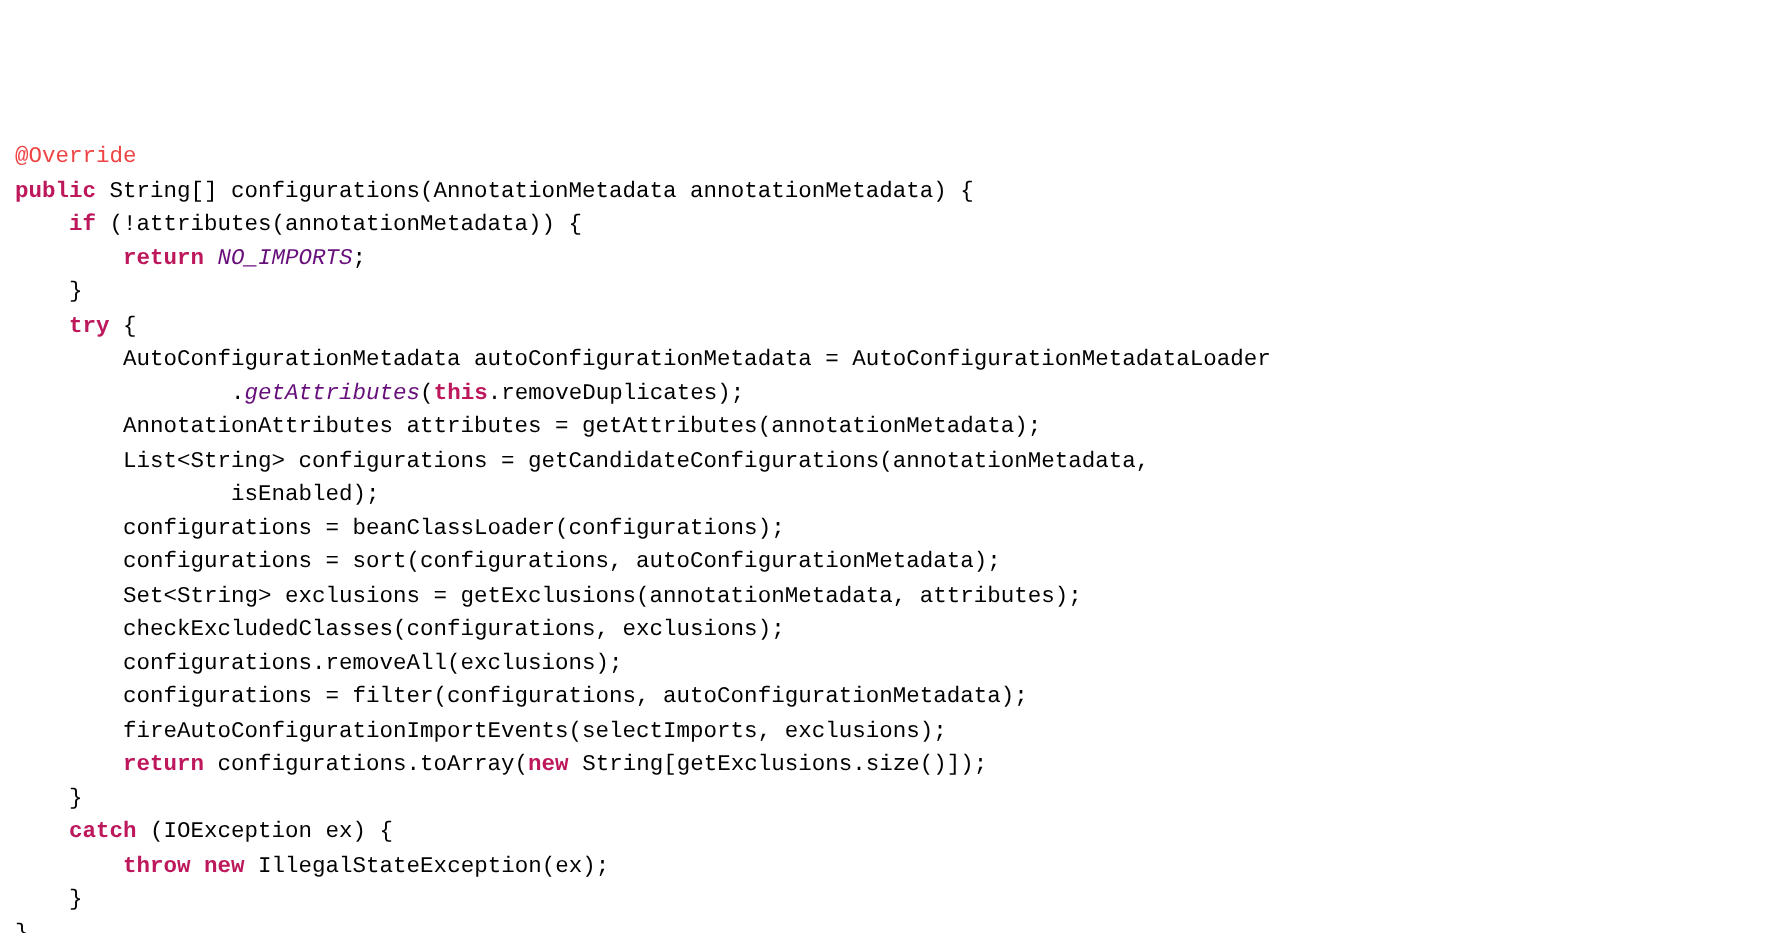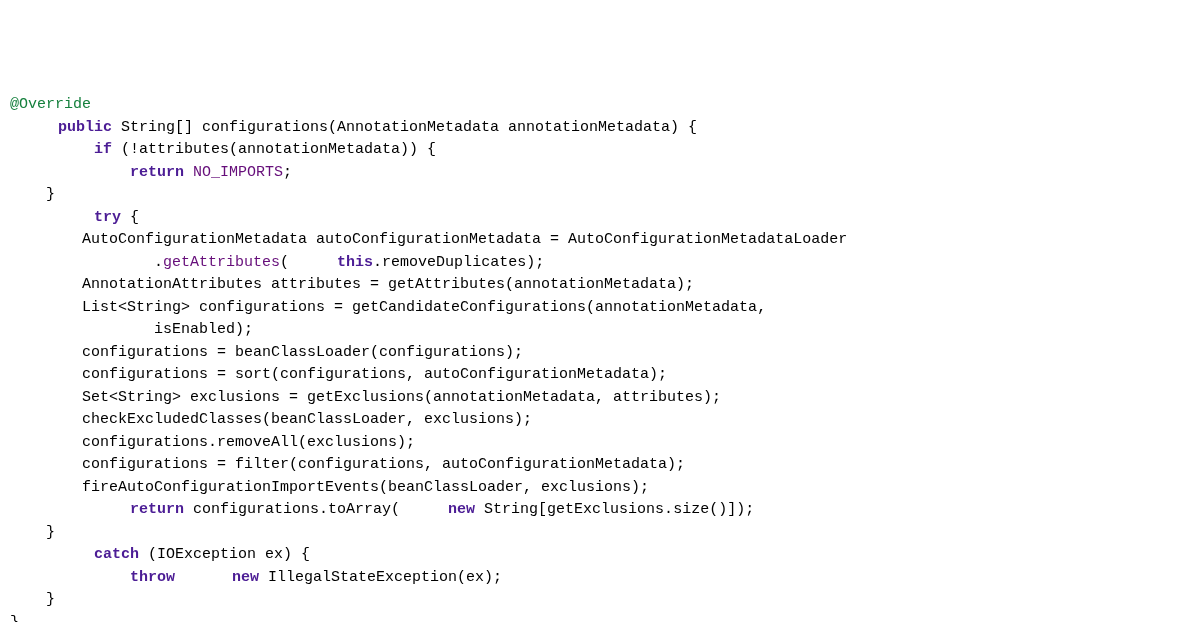--- a/index.html
+++ b/index.html
@@ -5,47 +5,47 @@
   body {
     margin: 0;
     padding: 4px 10px;
     background: #ffffff;
     font-family: "Courier New", Courier, monospace;
     font-size: 15px;
     line-height: 1.5;
     white-space: pre;
     color: #000000;
   }
-  .ann  { color: #15803d; }          
-  .kw   { color: #4c1d95; font-weight: bold; margin-left: 48px; } 
-  .stat { color: #660e7a; }          
+  .ann  { color: #ef4444; }          
+  .kw   { color: #be185d; font-weight: bold; } 
+  .stat { color: #660e7a; font-style: italic; }          
 </style>
 </head>
 <body>
 
 
 
 <div><span class="ann">@Override</span>
 <span class="kw">public</span><span> String[] configurations(AnnotationMetadata annotationMetadata) {</span>
     <span class="kw">if</span><span> (!attributes(annotationMetadata)) {</span>
         <span class="kw">return</span> <span class="stat">NO_IMPORTS</span><span>;</span>
     <span>}</span>
     <span class="kw">try</span><span> {</span>
         <span>AutoConfigurationMetadata autoConfigurationMetadata = AutoConfigurationMetadataLoader</span>
                 <span>.</span><span class="stat">getAttributes</span><span>(</span><span class="kw">this</span><span>.removeDuplicates);</span>
         <span>AnnotationAttributes attributes = getAttributes(annotationMetadata);</span>
         <span>List&lt;String&gt; configurations = getCandidateConfigurations(annotationMetadata,</span>
                 <span>isEnabled);</span>
         <span>configurations = beanClassLoader(configurations);</span>
         <span>configurations = sort(configurations, autoConfigurationMetadata);</span>
         <span>Set&lt;String&gt; exclusions = getExclusions(annotationMetadata, attributes);</span>
-        <span>checkExcludedClasses(beanClassLoader, exclusions);</span>
+        <span>checkExcludedClasses(configurations, exclusions);</span>
         <span>configurations.removeAll(exclusions);</span>
         <span>configurations = filter(configurations, autoConfigurationMetadata);</span>
-        <span>fireAutoConfigurationImportEvents(beanClassLoader, exclusions);</span>
+        <span>fireAutoConfigurationImportEvents(selectImports, exclusions);</span>
         <span class="kw">return</span><span> configurations.toArray(</span><span class="kw">new</span><span> String[getExclusions.size()]);</span>
     <span>}</span>
     <span class="kw">catch</span><span> (IOException ex) {</span>
         <span class="kw">throw</span> <span class="kw">new</span><span> IllegalStateException(ex);</span>
     <span>}</span>
 <span>}</span></div>
 
 
 
 

